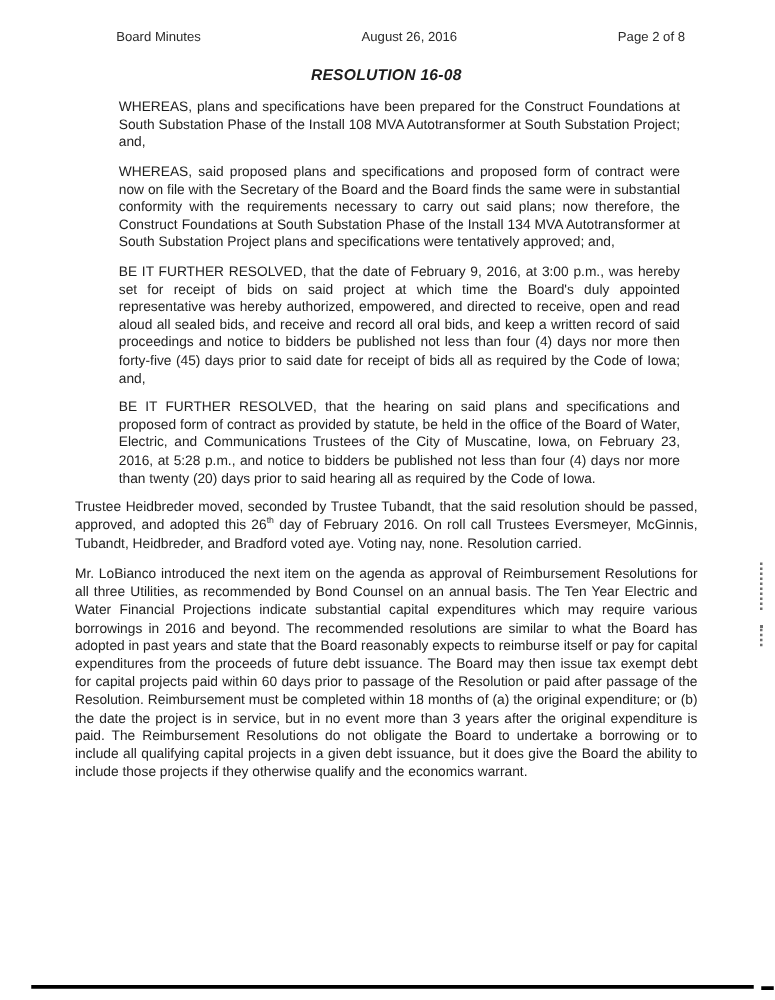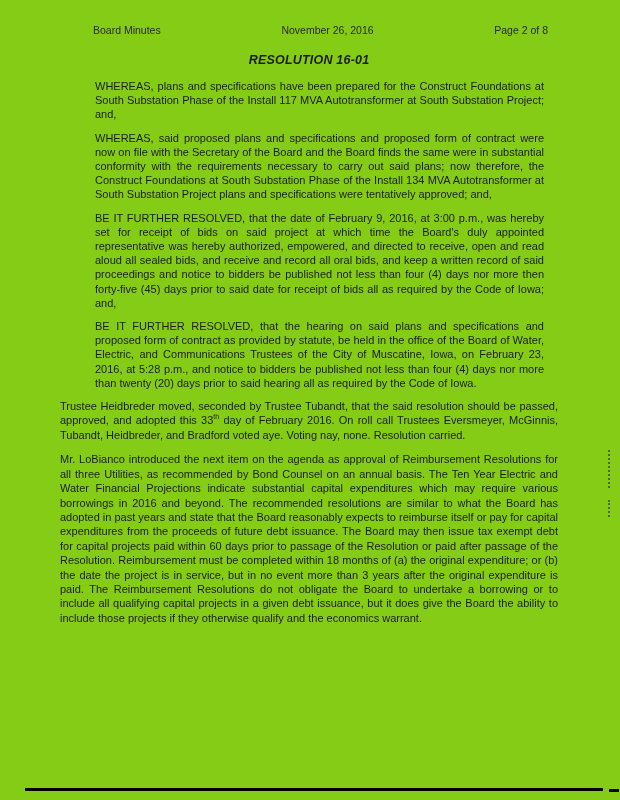--- a/index.html
+++ b/index.html
@@ -2,21 +2,21 @@
 <html><head>
 <meta charset="utf-8">
 <style>
   * { margin: 0; padding: 0; box-sizing: border-box; }
   html, body { background: #888; }
   .page {
     position: relative;
     width: 620px;
     height: 800px;
     margin: 0 auto;
-    background: #84cc16;
+    background: #ffffff;
     font-family: "Liberation Sans", sans-serif;
     color: #1d1d1d;
     overflow: hidden;
   }
   .content {
     padding: 24px 62px 0 60px;
   }
   .header-row {
     display: flex;
     justify-content: space-between;
@@ -83,32 +83,32 @@
   .artifact-2 { left: 608px; top: 500px; height: 17px; }
 </style>
 </head>
 <body>
 
 <div class="page">
   <div class="content">
 
     <div class="header-row">
       <span class="h-left">Board Minutes</span>
-      <span class="h-center">November 26, 2016</span>
+      <span class="h-center">August 26, 2016</span>
       <span class="h-right">Page 2 of 8</span>
     </div>
 
-    <div class="doc-title">RESOLUTION 16-01</div>
+    <div class="doc-title">RESOLUTION 16-08</div>
 
-    <p class="res-par">WHEREAS, plans and specifications have been prepared for the Construct Foundations at South Substation Phase of the Install 117 MVA Autotransformer at South Substation Project; and,</p>
+    <p class="res-par">WHEREAS, plans and specifications have been prepared for the Construct Foundations at South Substation Phase of the Install 108 MVA Autotransformer at South Substation Project; and,</p>
     <p class="res-par">WHEREAS, said proposed plans and specifications and proposed form of contract were now on file with the Secretary of the Board and the Board finds the same were in substantial conformity with the requirements necessary to carry out said plans; now therefore, the Construct Foundations at South Substation Phase of the Install 134 MVA Autotransformer at South Substation Project plans and specifications were tentatively approved; and,</p>
     <p class="res-par">BE IT FURTHER RESOLVED, that the date of February 9, 2016, at 3:00 p.m., was hereby set for receipt of bids on said project at which time the Board's duly appointed representative was hereby authorized, empowered, and directed to receive, open and read aloud all sealed bids, and receive and record all oral bids, and keep a written record of said proceedings and notice to bidders be published not less than four (4) days nor more then forty-five (45) days prior to said date for receipt of bids all as required by the Code of Iowa; and,</p>
     <p class="res-par">BE IT FURTHER RESOLVED, that the hearing on said plans and specifications and proposed form of contract as provided by statute, be held in the office of the Board of Water, Electric, and Communications Trustees of the City of Muscatine, Iowa, on February 23, 2016, at 5:28 p.m., and notice to bidders be published not less than four (4) days nor more than twenty (20) days prior to said hearing all as required by the Code of Iowa.</p>
 
-    <p class="body-par"><span>Trustee Heidbreder moved, seconded by Trustee Tubandt, that the said resolution should be passed, approved, and adopted this 33</span><sup class="ordinal">th</sup><span> day of February 2016. On roll call Trustees Eversmeyer, McGinnis, Tubandt, Heidbreder, and Bradford voted aye. Voting nay, none. Resolution carried.</span></p>
+    <p class="body-par"><span>Trustee Heidbreder moved, seconded by Trustee Tubandt, that the said resolution should be passed, approved, and adopted this 26</span><sup class="ordinal">th</sup><span> day of February 2016. On roll call Trustees Eversmeyer, McGinnis, Tubandt, Heidbreder, and Bradford voted aye. Voting nay, none. Resolution carried.</span></p>
 
     <p class="body-par">Mr. LoBianco introduced the next item on the agenda as approval of Reimbursement Resolutions for all three Utilities, as recommended by Bond Counsel on an annual basis. The Ten Year Electric and Water Financial Projections indicate substantial capital expenditures which may require various borrowings in 2016 and beyond. The recommended resolutions are similar to what the Board has adopted in past years and state that the Board reasonably expects to reimburse itself or pay for capital expenditures from the proceeds of future debt issuance. The Board may then issue tax exempt debt for capital projects paid within 60 days prior to passage of the Resolution or paid after passage of the Resolution. Reimbursement must be completed within 18 months of (a) the original expenditure; or (b) the date the project is in service, but in no event more than 3 years after the original expenditure is paid. The Reimbursement Resolutions do not obligate the Board to undertake a borrowing or to include all qualifying capital projects in a given debt issuance, but it does give the Board the ability to include those projects if they otherwise qualify and the economics warrant.</p>
 
   </div>
 
   <div class="scan-artifact artifact-1"></div>
   <div class="scan-artifact artifact-2"></div>
 
   <div class="bottom-rule"></div>
   <div class="bottom-rule-dash"></div>

